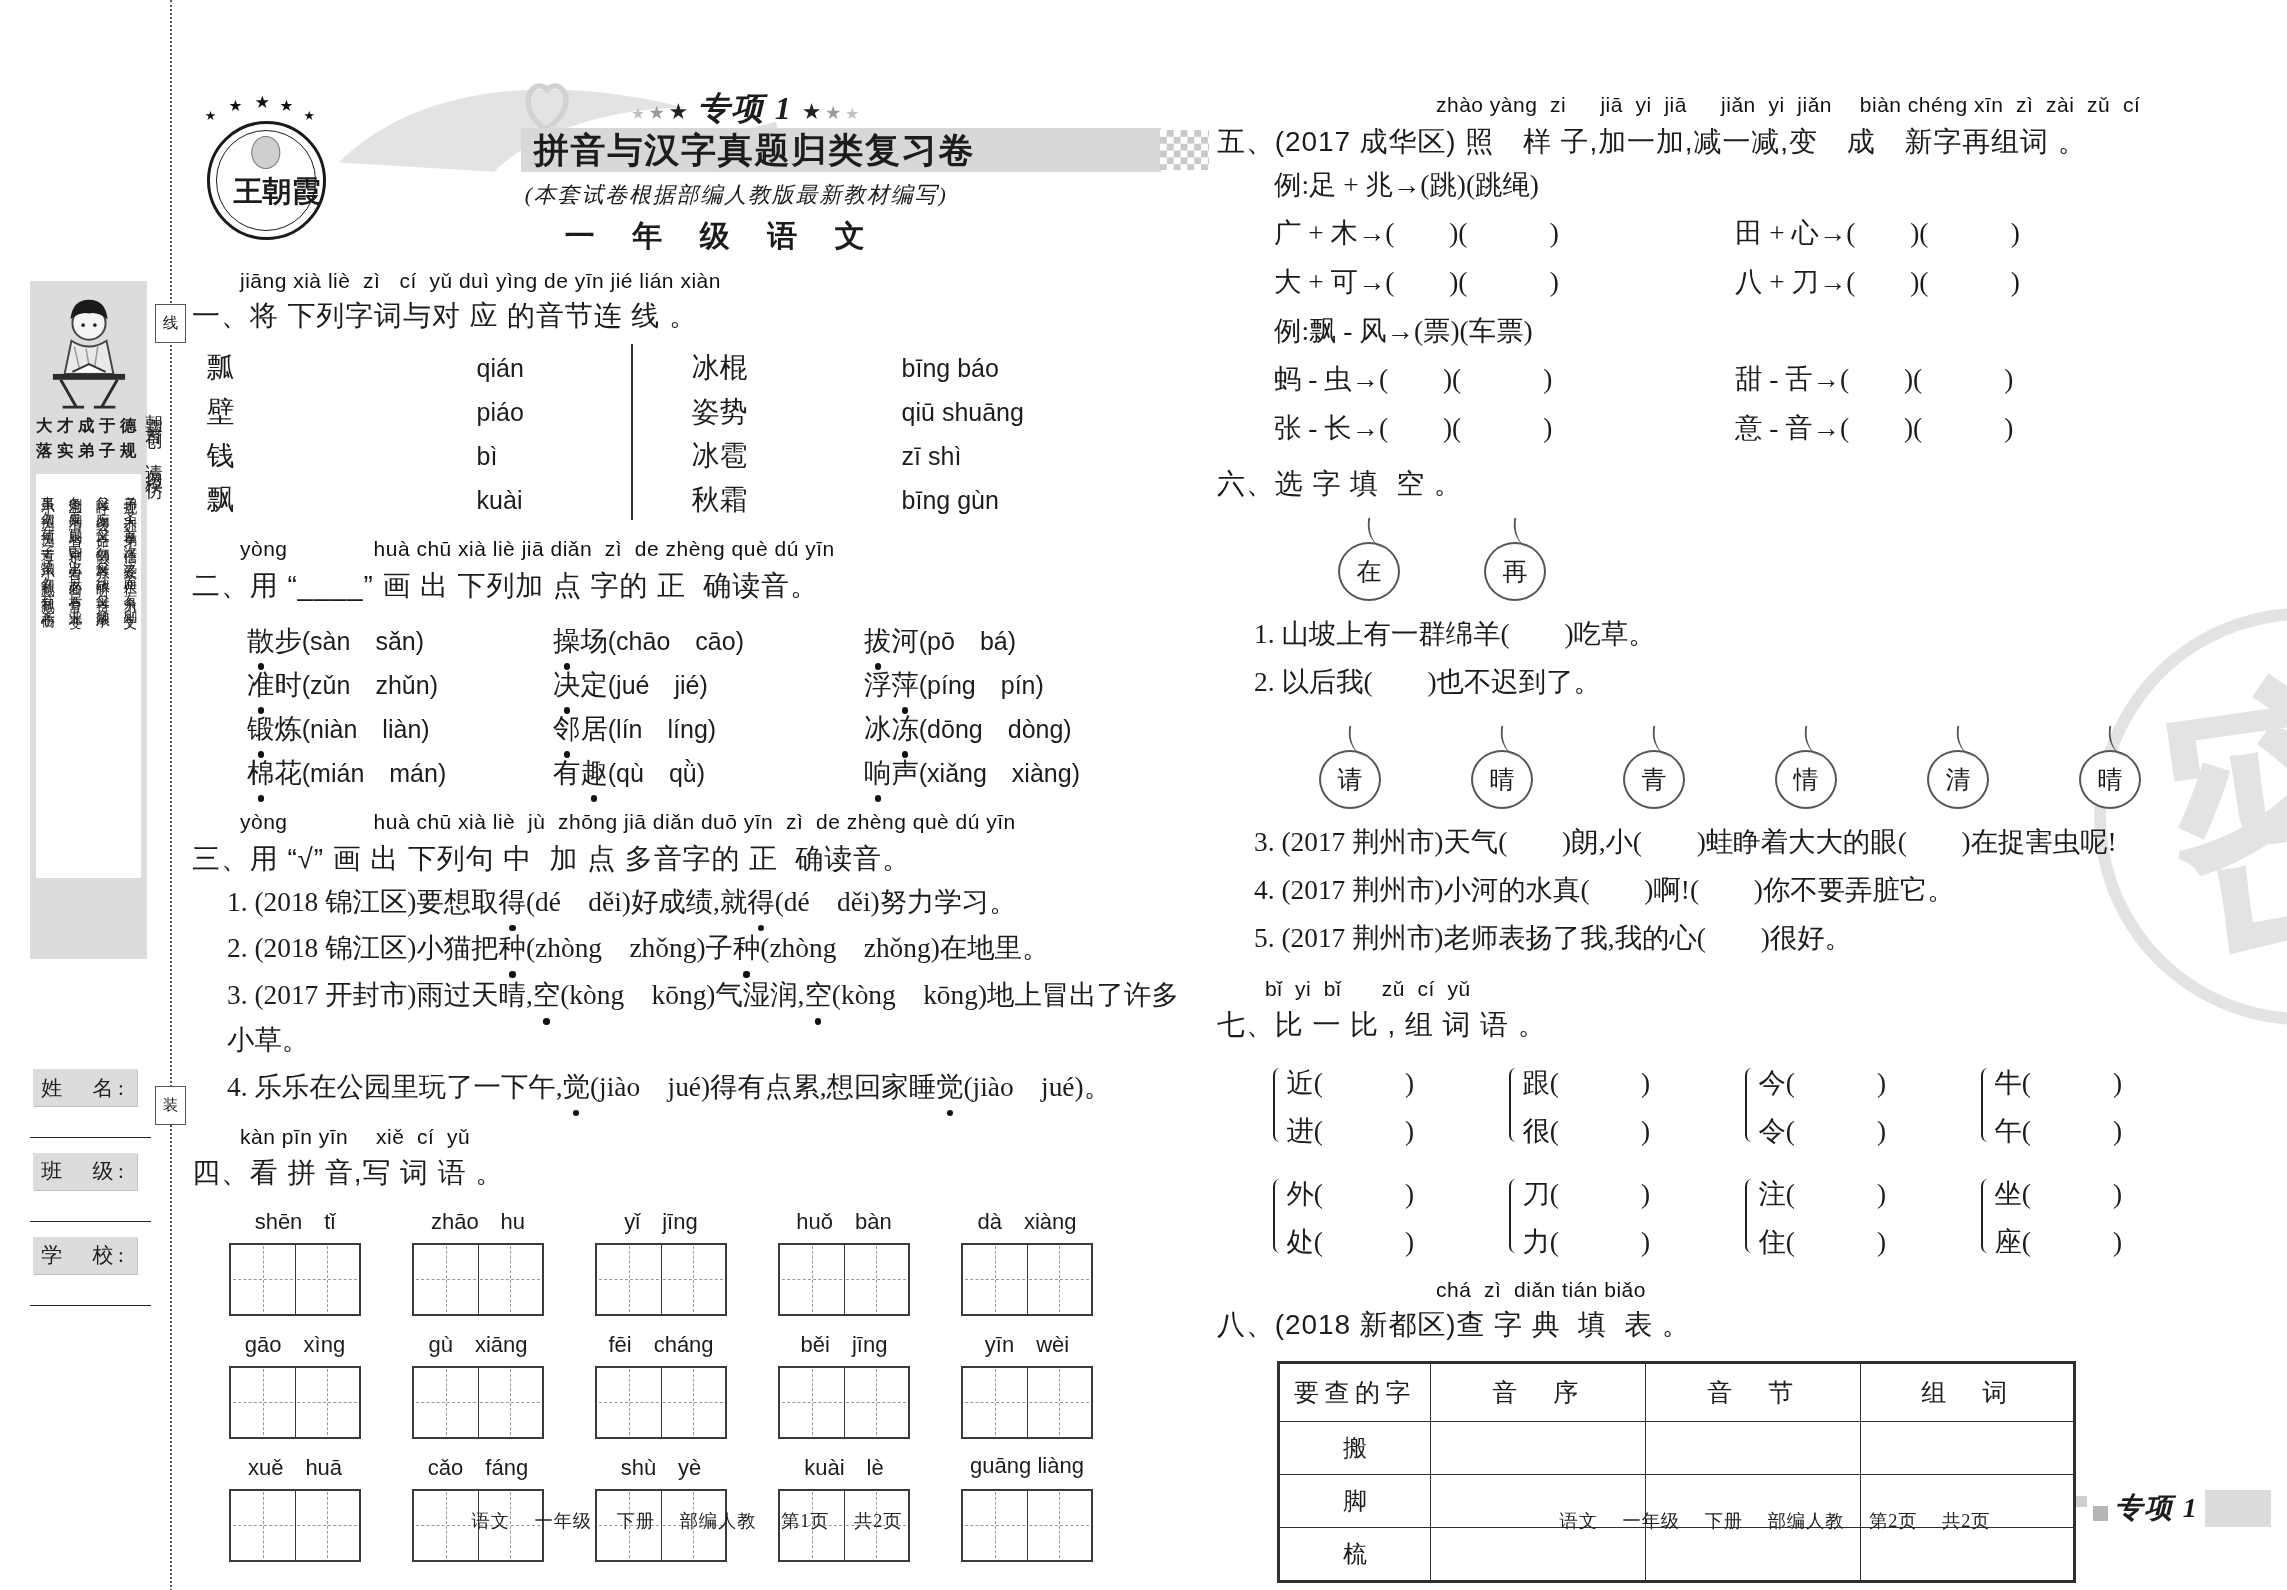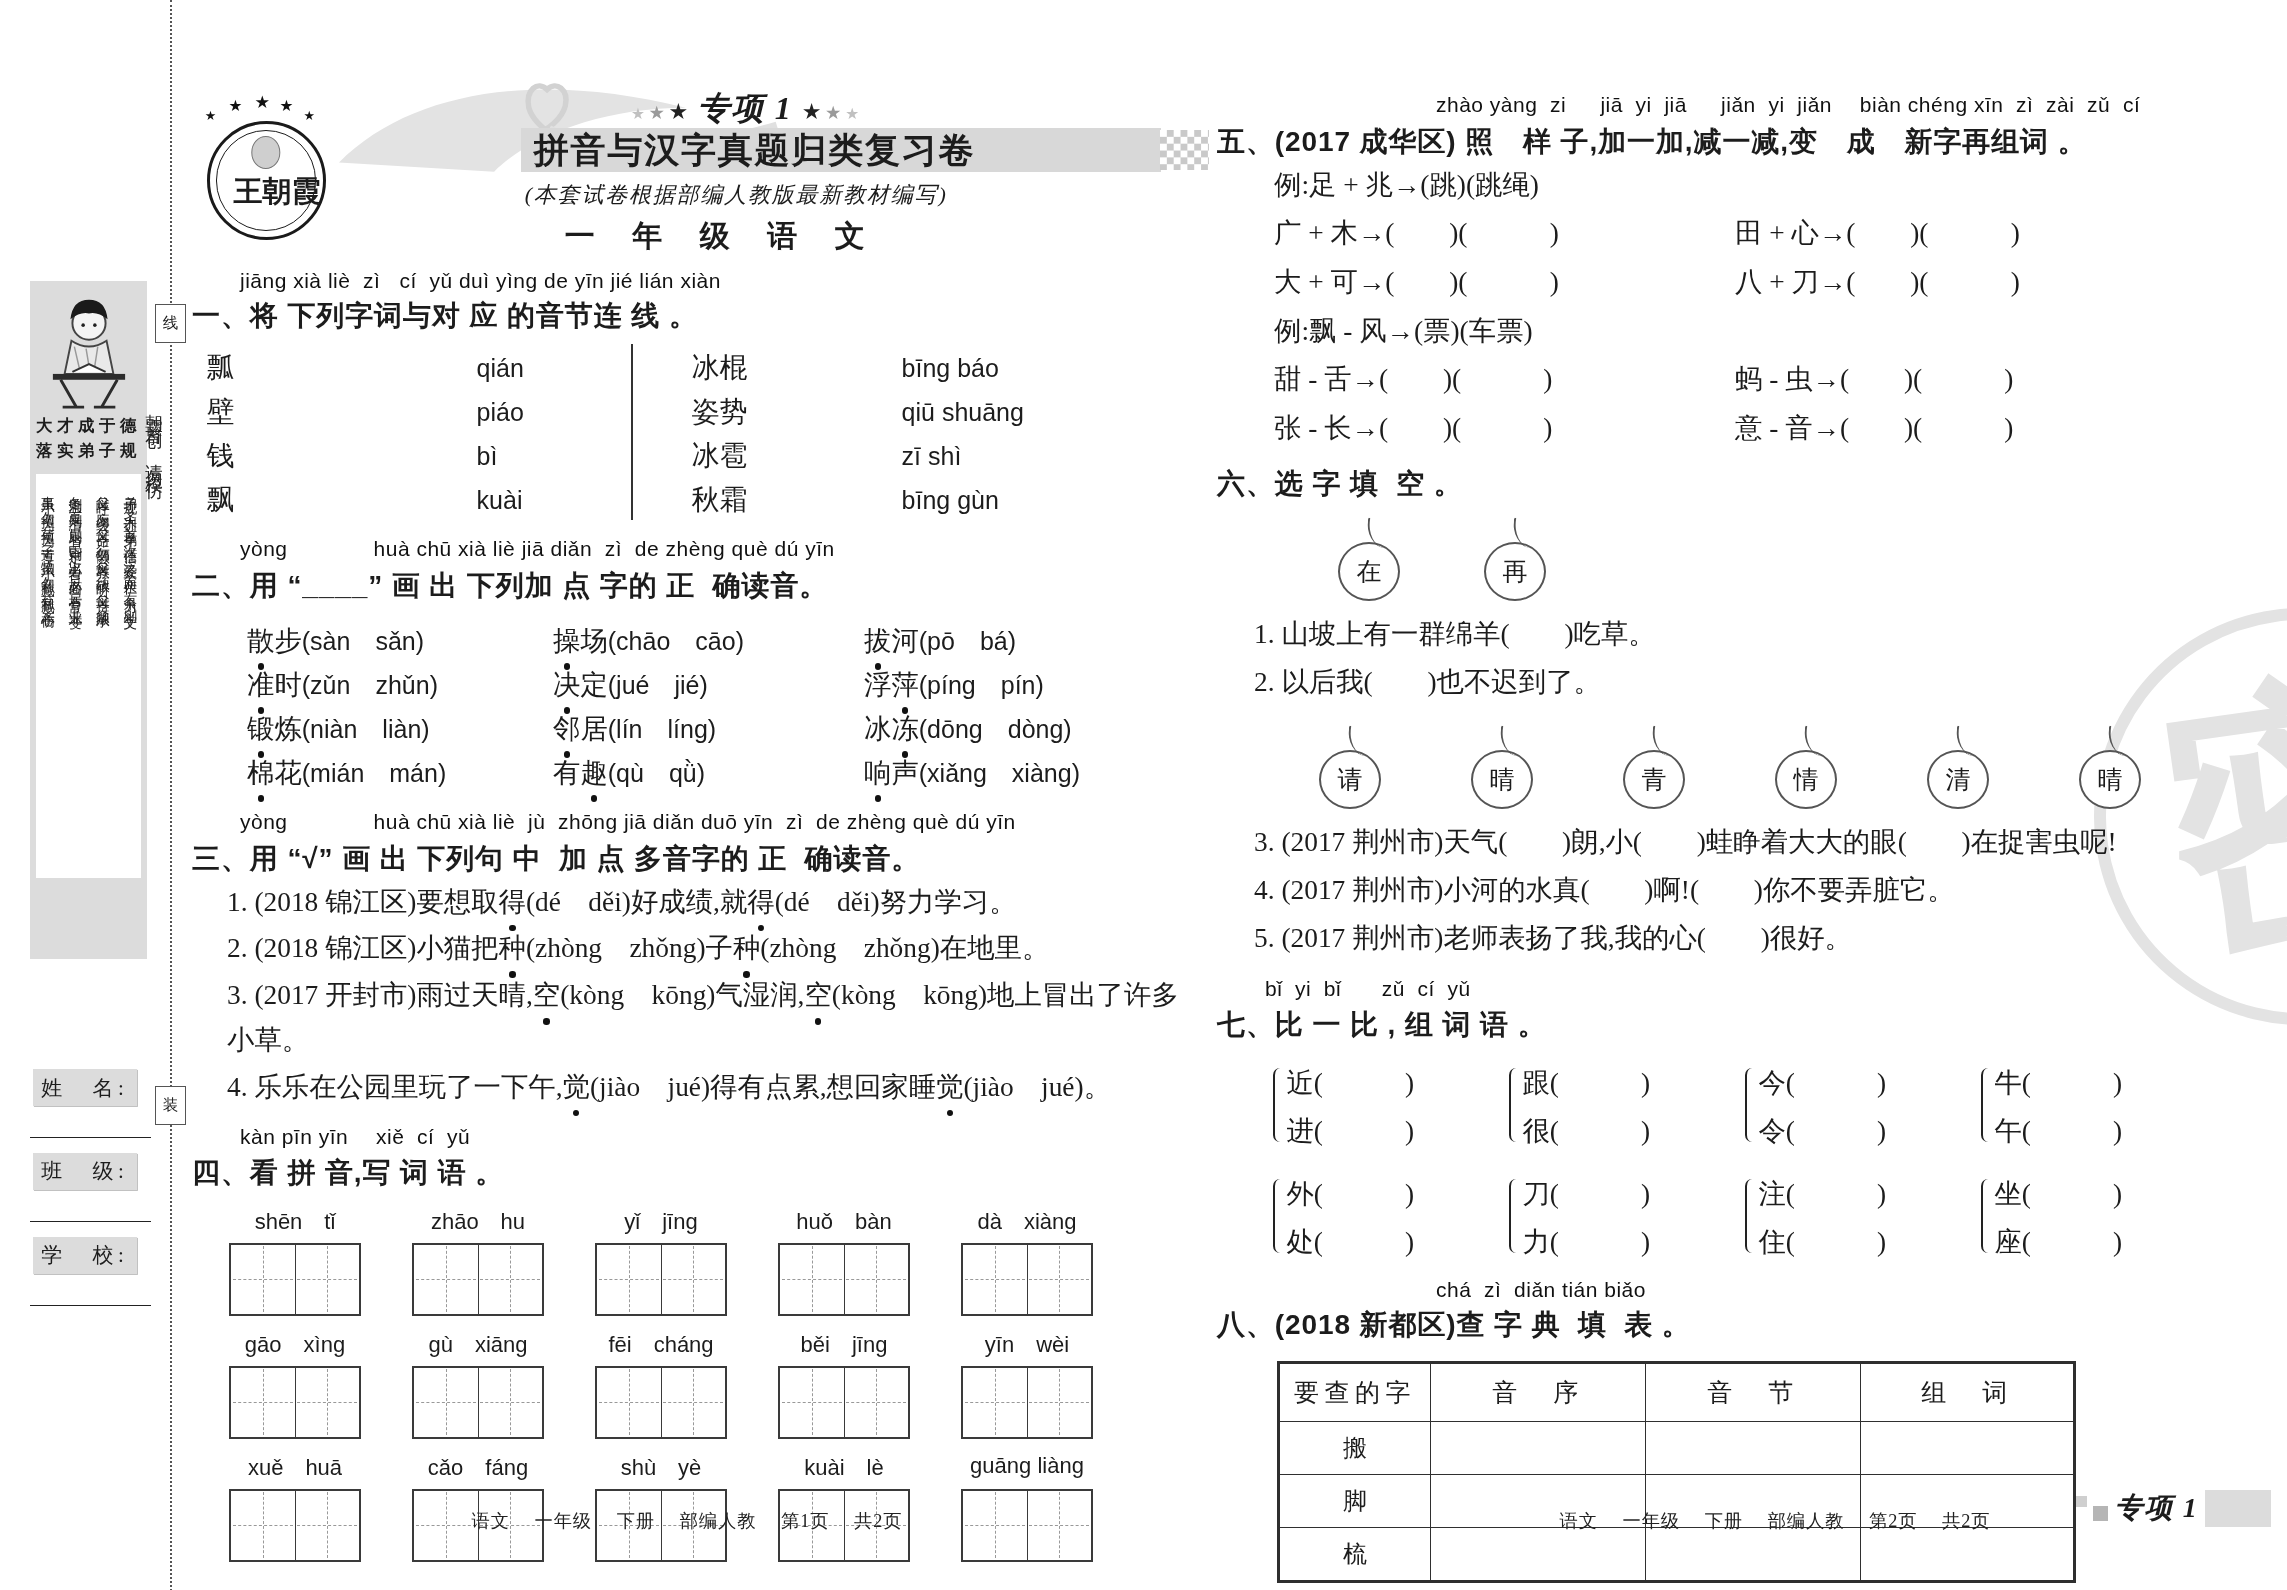--- a/index.html
+++ b/index.html
@@ -64,21 +64,21 @@
   .badge { font-style:italic; font-weight:bold; font-size:32px; margin:0 9.1px; letter-spacing:1.8px; }
   .hdr-band { position:relative; background:#d8d8d8; height:44px; display:flex; align-items:center; padding-left:12.8px; }
   .hdr-title { font-family:"Liberation Sans","DejaVu Sans",sans-serif; font-weight:bold; font-size:35px; letter-spacing:1.8px; }
   .checker { position:absolute; right:-48px; top:1.8px; width:49px; height:40px;
     background:repeating-conic-gradient(#c9c9c9 0% 25%, #ffffff 0% 50%); background-size:13.7px 13.7px; }
   .hdr-sub { font-size:22px; letter-spacing:1.8px; padding:8.2px 0 0 3.7px;font-style:italic; }
   .hdr-grade { font-family:"Liberation Sans","DejaVu Sans",sans-serif; font-weight:bold; font-size:30px;
     letter-spacing:14.6px; width:402px; text-align:center; margin-top:5.5px; }
   
   .py { font-family:"Liberation Sans","DejaVu Sans",sans-serif; font-size:21px; color:#111; white-space:pre; letter-spacing:0.5px; }
-  .sec-h { font-family:"Liberation Sans","DejaVu Sans",sans-serif; font-weight:bold; font-size:28px;
+  .sec-h { font-family:"Liberation Sans","DejaVu Sans",sans-serif; font-weight:normal; font-size:28px;
     letter-spacing:0.9px; margin:3.7px 0 0; white-space:pre; }
   .ind52 { padding-left:48px; } .ind240 { padding-left:219px; }
   .sec { margin-top:12.8px; }
   
   .match { position:relative; margin-top:11px; }
   .mrow { display:grid; grid-template-columns:270px 215px 210px 1fr; padding-left:14.6px; height:44px; align-items:center; font-size:28px; }
   .mpy,.mpy2 { font-family:"Liberation Sans","DejaVu Sans",sans-serif; font-size:25px; }
   .match-divider { position:absolute; left:439px; top:-1.8px; bottom:1.8px; width:0; border-left:2.3px solid #333; }
   
   .s2-grid { display:grid; grid-template-columns:306px 311px 1fr; padding-left:55px; margin-top:14.6px; }
@@ -416,22 +416,22 @@
       <div class="two-col">
         <span>广 + 木→(　　)(　　　)</span>
         <span>田 + 心→(　　)(　　　)</span>
       </div>
       <div class="two-col">
         <span>大 + 可→(　　)(　　　)</span>
         <span>八 + 刀→(　　)(　　　)</span>
       </div>
       <div class="ex">例:飘 - 风→(票)(车票)</div>
       <div class="two-col">
+        <span>蚂 - 虫→(　　)(　　　)</span>
         <span>甜 - 舌→(　　)(　　　)</span>
-        <span>蚂 - 虫→(　　)(　　　)</span>
       </div>
       <div class="two-col">
         <span>张 - 长→(　　)(　　　)</span>
         <span>意 - 音→(　　)(　　　)</span>
       </div>
     </section>
 
     <section class="sec">
       <h2 class="sec-h">六、选 字 填  空 。</h2>
       <div class="apples">

